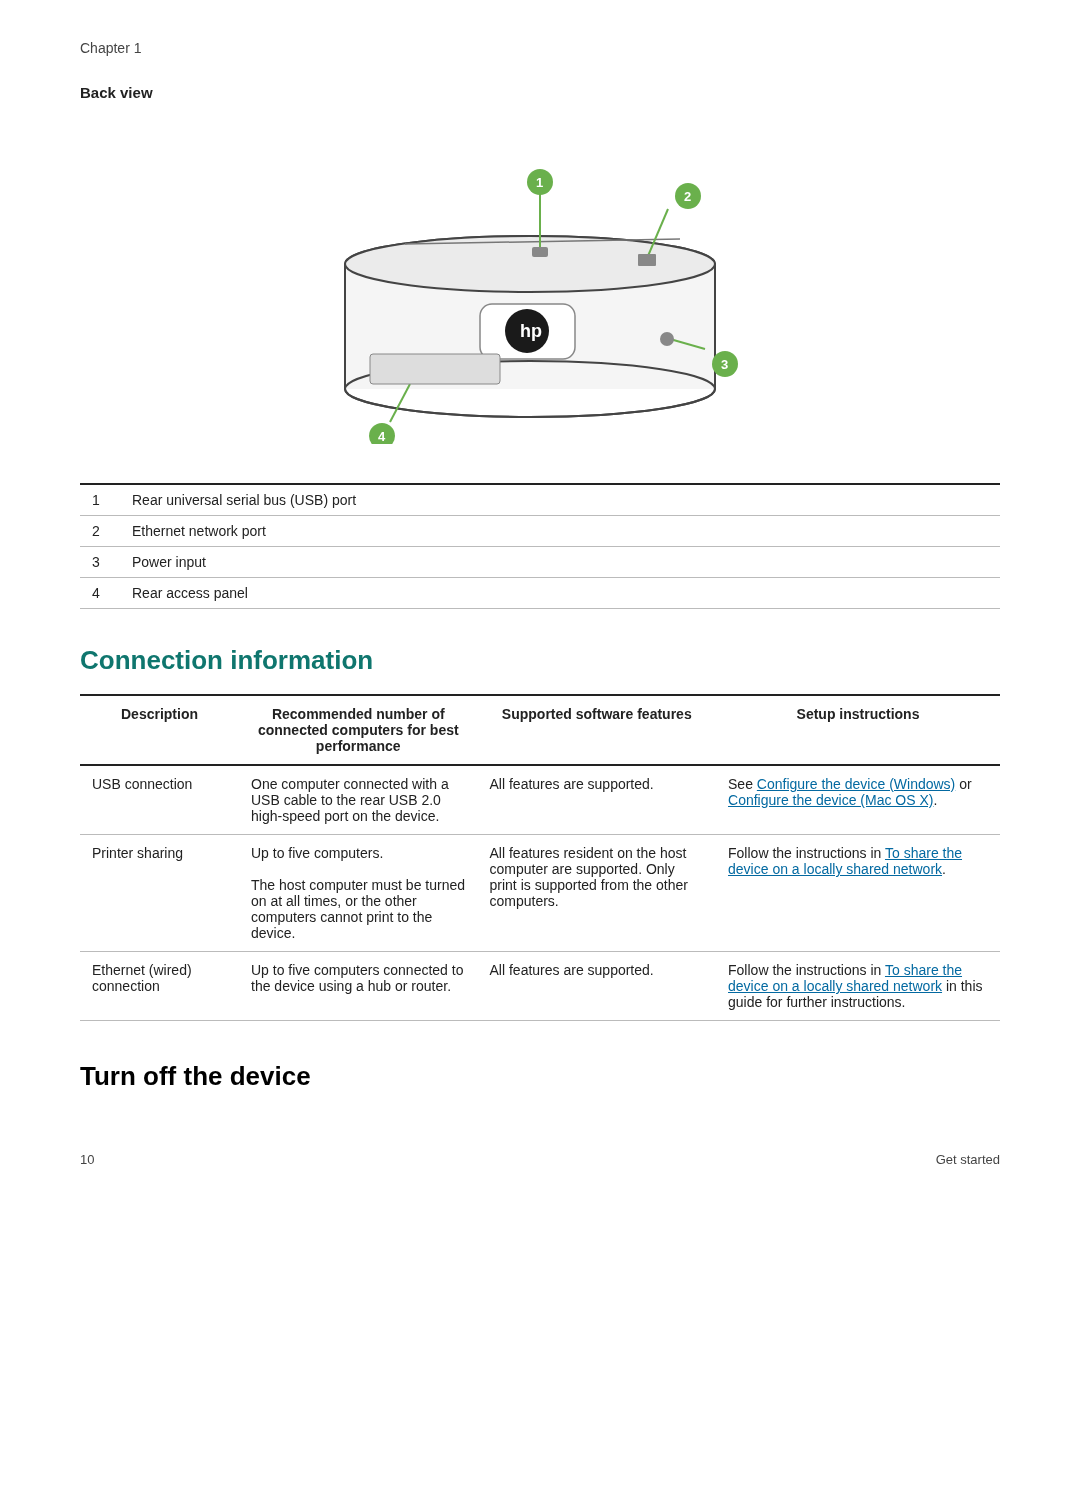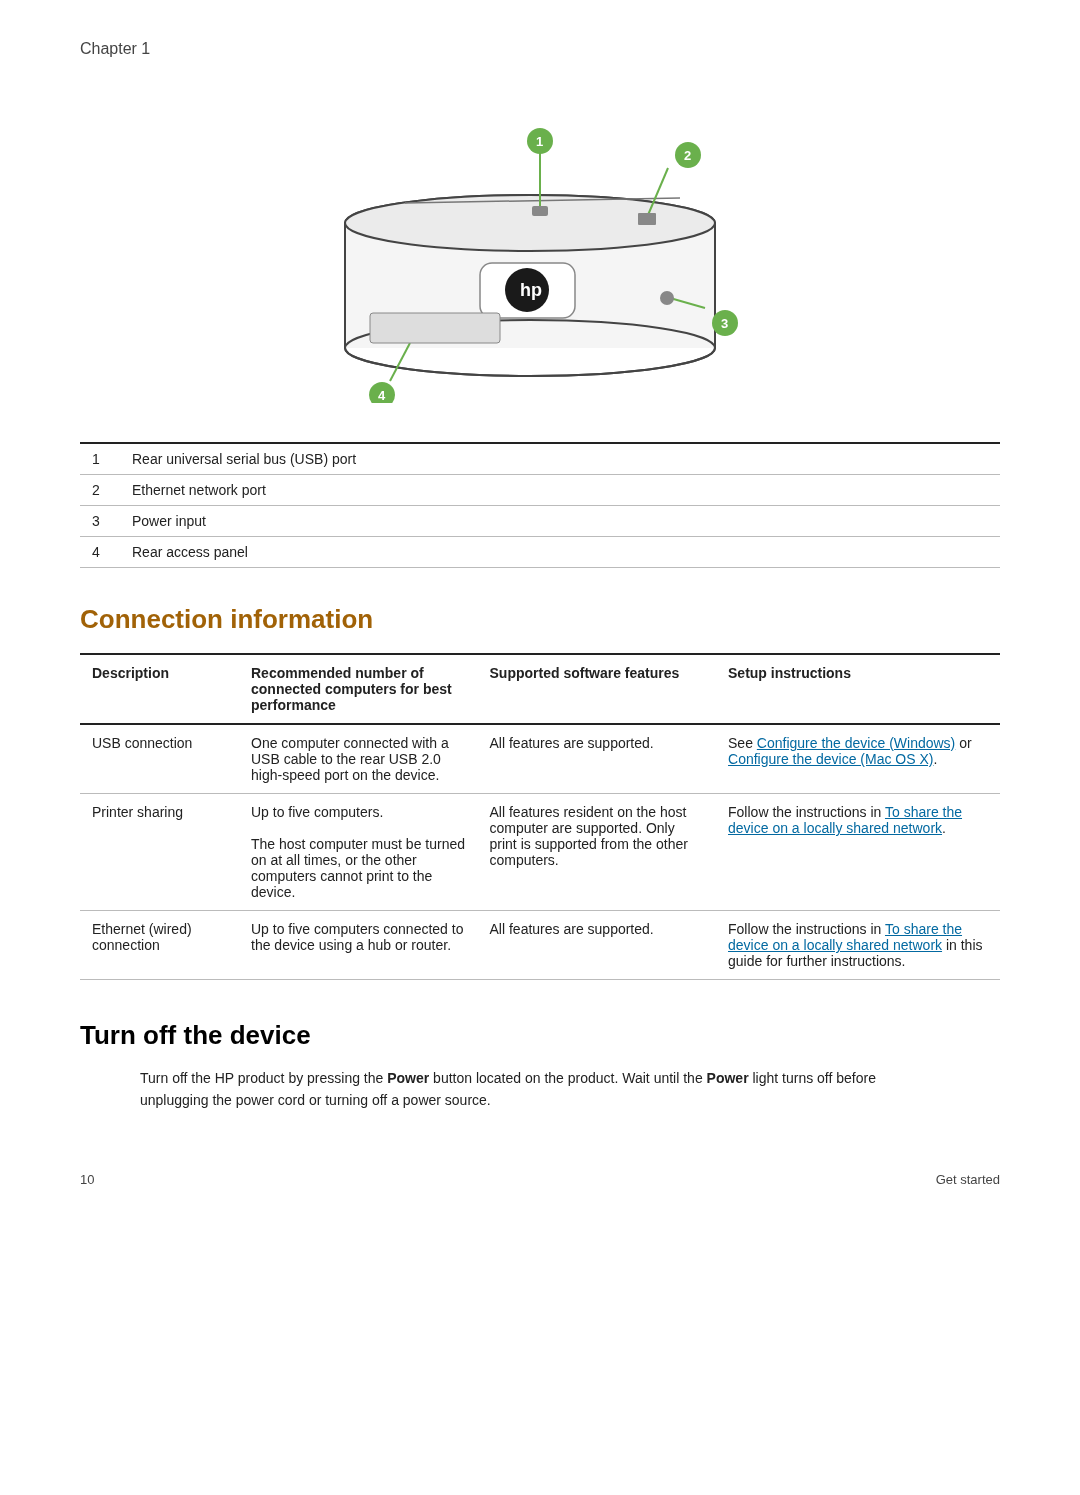--- a/index.html
+++ b/index.html
@@ -6,23 +6,23 @@
     body {
       font-family: Arial, Helvetica, sans-serif;
       font-size: 14px;
       color: #222;
       background: #fff;
       width: 1080px;
       min-height: 1495px;
       padding: 40px 80px 60px 80px;
     }
     .chapter-label {
-      font-size: 16px;
+      font-size: 14px;
       color: #444;
-      margin-bottom: 20px;
+      margin-bottom: 28px;
     }
     .section-title-small {
       font-size: 15px;
       font-weight: bold;
       margin-bottom: 18px;
     }
     .back-view-container {
       display: flex;
       justify-content: center;
       align-items: center;
@@ -52,33 +52,33 @@
       width: 40px;
       font-weight: normal;
       color: #222;
     }
     
     .section-heading {
       font-size: 26px;
       font-weight: bold;
       margin-bottom: 18px;
       margin-top: 10px;
-      color: #a16207;
+      color: #0f766e;
     }
     
     .conn-table {
       width: 100%;
       border-collapse: collapse;
       margin-bottom: 40px;
       border-top: 2px solid #222;
     }
     .conn-table th {
       font-size: 14px;
       font-weight: bold;
-      text-align: left;
+      text-align: center;
       padding: 10px 12px;
       border-bottom: 2px solid #222;
       vertical-align: top;
       background: #fff;
     }
     .conn-table td {
       font-size: 14px;
       padding: 10px 12px;
       border-bottom: 1px solid #bbb;
       vertical-align: top;
@@ -116,20 +116,21 @@
     .page-footer .page-num {
       margin-right: 24px;
     }
   </style>
 </head>
 <body>
 
 <div class="chapter-label">Chapter 1</div>
 
 <div>
+  <div class="section-title-small">Back view</div>
 
   <div class="back-view-container">
     <svg class="printer-svg" viewBox="0 0 520 310" xmlns="http://www.w3.org/2000/svg">
 
       <g transform="translate(30,20)">
 
         <ellipse cx="220" cy="235" rx="185" ry="28" fill="none" stroke="#444" stroke-width="2"></ellipse>
 
         <line x1="35" y1="235" x2="35" y2="110" stroke="#444" stroke-width="2"></line>
 
@@ -250,21 +251,18 @@
         <td>
           <span>Follow the instructions in </span><a class="link-text" href="#">To share the device on a locally shared network</a><span> in this guide for further instructions.</span>
         </td>
       </tr>
     </tbody>
   </table>
 </div>
 
 <div>
   <h2 class="turn-off-heading">Turn off the device</h2>
-  <p class="turn-off-body">
-    <span>Turn off the HP product by pressing the </span><strong>Power</strong><span> button located on the product. Wait until the </span><strong>Power</strong><span> light turns off before unplugging the power cord or turning off a power source.</span>
-  </p>
 </div>
 
 <div class="page-footer">
   <span class="page-num">10</span>
   <span>Get started</span>
 </div>
 
 </body></html>

